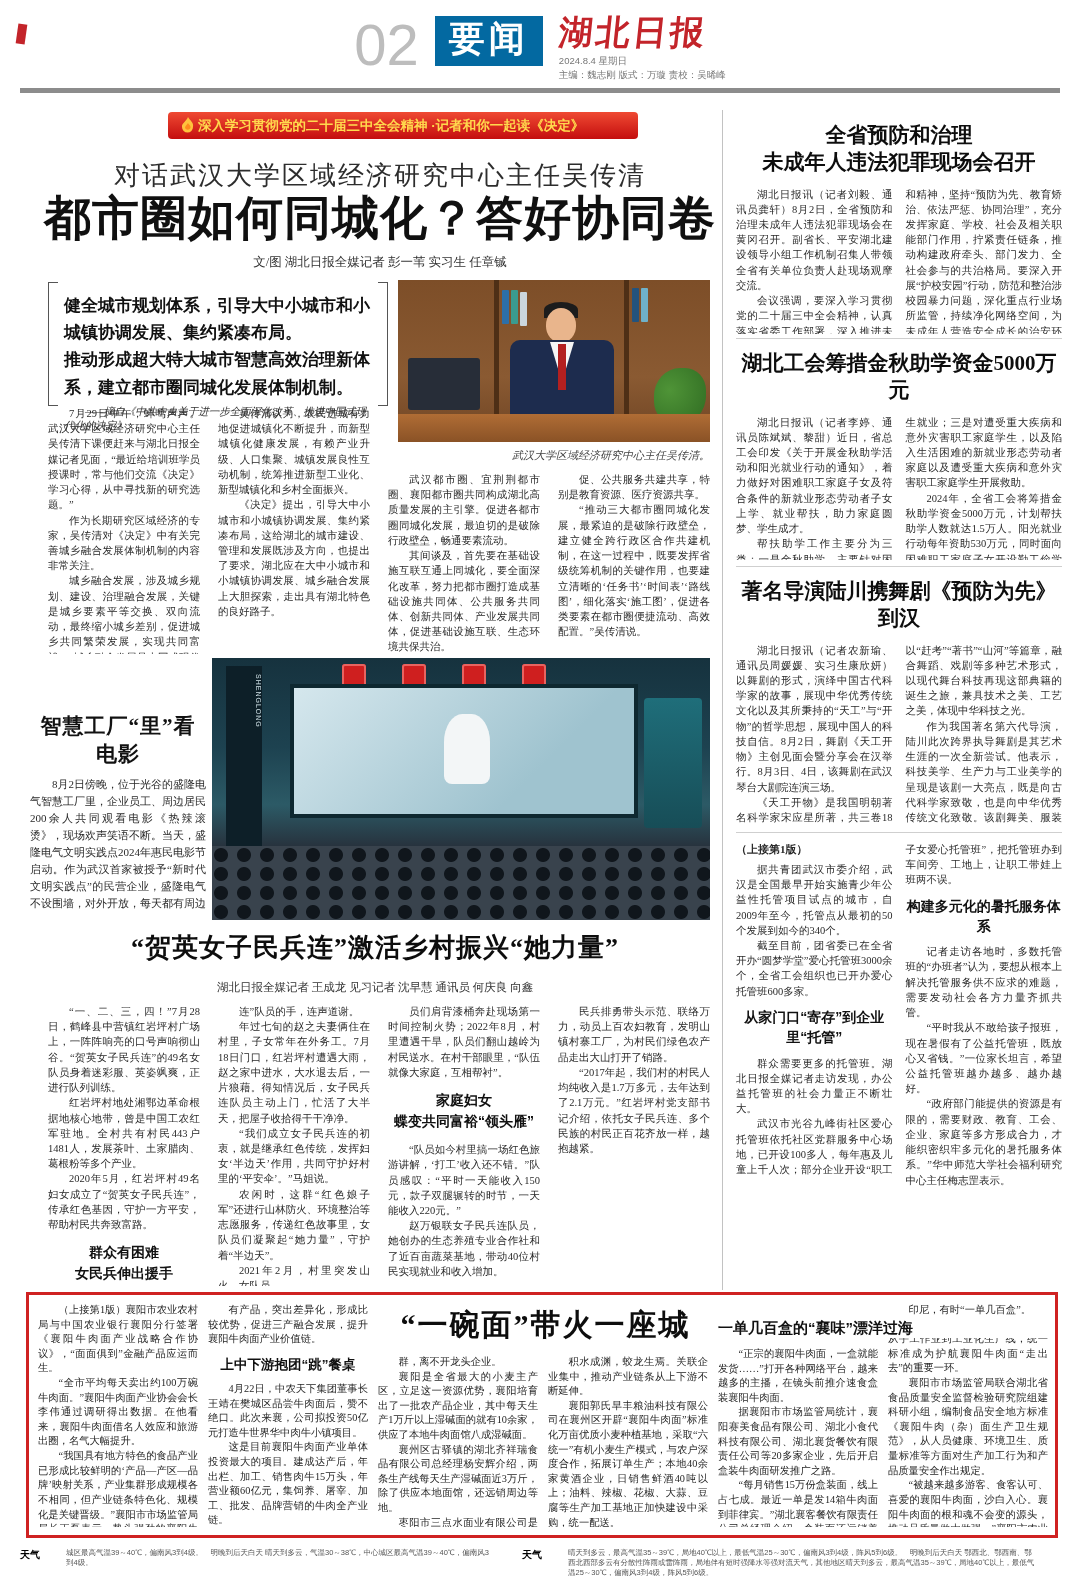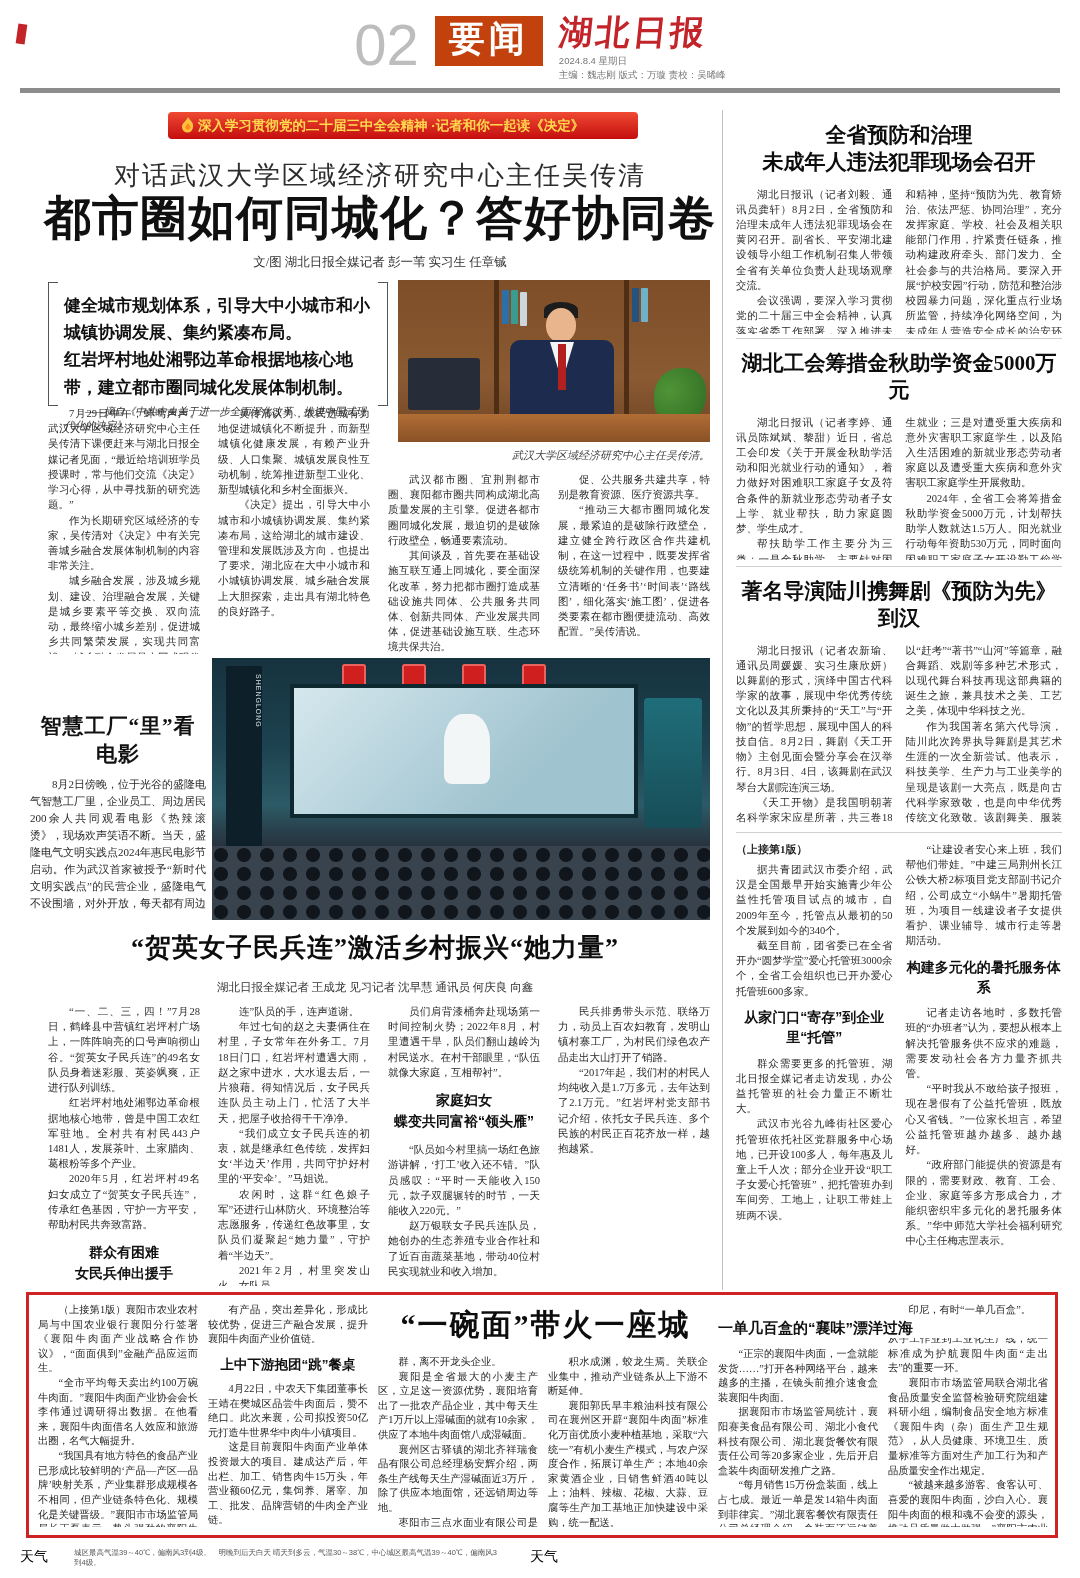--- a/index.html
+++ b/index.html
@@ -5,21 +5,21 @@
   html,body{margin:0;padding:0;background:#ffffff;}
   #page{position:relative;width:1080px;height:1578px;background:#fff;overflow:hidden;
         font-family:"Liberation Serif","DejaVu Serif",serif;color:#262626;}
   .abs{position:absolute;}
   .bp{margin:0;text-indent:2em;text-align:justify;}
   .bodytext{font-size:10.5px;line-height:1.45;color:#2a2a2a;overflow:hidden;}
   .col{position:absolute;overflow:hidden;}
   
   .mast{left:0;top:16px;width:100%;display:flex;justify-content:center;align-items:flex-start;gap:16px;}
   .pagenum{font-family:"Liberation Sans",sans-serif;font-weight:300;font-size:58px;color:#bdbdbd;line-height:1;}
-  .secbox{background:#c2410c;color:#fff;font-weight:bold;font-size:36px;padding:4px 14px 6px;line-height:1.1;letter-spacing:4px;}
+  .secbox{background:#0369a1;color:#fff;font-weight:bold;font-size:36px;padding:4px 14px 6px;line-height:1.1;letter-spacing:4px;}
   .paperlogo{color:#c3242a;font-weight:bold;font-size:34px;letter-spacing:3px;transform:skewX(-6deg);line-height:1;}
   .mastmeta{font-size:9.5px;color:#777;line-height:1.5;margin-top:4px;font-family:"Liberation Sans",sans-serif;}
   .mastrule{left:20px;top:88px;width:1040px;height:5px;background:#8c8c8c;}
   .redmark{left:17px;top:24px;width:9px;height:20px;background:#c3242a;transform:rotate(8deg);}
   
   .banner{left:168px;top:112px;width:470px;height:27px;border-radius:4px;
           background:linear-gradient(180deg,#ef4a33,#c40e0e);display:flex;align-items:center;padding:0 10px;box-sizing:border-box;}
   .banner span{color:#ffd94d;font-weight:bold;font-size:13.5px;white-space:nowrap;font-family:"Liberation Sans",sans-serif;}
   
   .kicker{left:40px;top:158px;width:680px;text-align:center;font-size:26px;color:#2d2d2d;letter-spacing:2px;font-family:"Liberation Sans",sans-serif;}
@@ -77,21 +77,21 @@
   
   .nbox{left:26px;top:1292px;width:1032px;height:246px;border:3px solid #cf2222;box-sizing:border-box;padding:8px 9px;overflow:hidden;}
   .nboxin{position:relative;width:100%;height:100%;}
   .ncols{display:flex;gap:10px;height:100%;}
   .ncol{width:160px;flex:0 0 160px;overflow:hidden;font-size:10.3px;line-height:1.42;}
   .nhead{position:absolute;left:335px;top:2px;width:345px;text-align:center;font-size:30px;font-weight:900;color:#0d0d0d;background:#fff;z-index:2;letter-spacing:2px;}
   .nsubmid{font-family:"Liberation Sans",sans-serif;font-weight:bold;font-size:13.5px;text-align:center;margin:8px 0;color:#111;}
   .nsubright{position:absolute;left:680px;top:16px;width:350px;font-family:"Liberation Sans",sans-serif;font-weight:bold;font-size:15px;color:#111;z-index:2;background:#fff;}
   
   .weather{left:20px;top:1548px;width:1044px;display:flex;gap:26px;align-items:flex-start;font-family:"Liberation Sans",sans-serif;}
-  .wlabel{font-weight:normal;font-size:14px;color:#000;flex:0 0 auto;}
+  .wlabel{font-weight:bold;font-size:10px;color:#000;flex:0 0 auto;}
   .wtext{font-size:7.5px;color:#555;line-height:1.3;}
 </style>
 </head>
 <body>
 
 <div id="page">
 
   <div class="abs redmark"></div>
   <div class="abs mast" style="left:0;top:16px;width:100%;">
     <div class="pagenum">02</div>
@@ -113,21 +113,21 @@
     </svg>
     <span>深入学习贯彻党的二十届三中全会精神 ·记者和你一起读《决定》</span>
   </div>
 
   <div class="abs kicker">对话武汉大学区域经济研究中心主任吴传清</div>
   <div class="abs bighead">都市圈如何同城化？答好协同卷</div>
   <div class="abs lead-byline">文/图 湖北日报全媒记者 彭一苇 实习生 任章铖</div>
 
   <div class="abs qbox">
     <div class="qtext">健全城市规划体系，引导大中小城市和小城镇协调发展、集约紧凑布局。</div>
-    <div class="qtext">红岩坪村地处湘鄂边革命根据地核心地带，建立都市圈同城化发展体制机制。</div>
+    <div class="qtext">推动形成超大特大城市智慧高效治理新体系，建立都市圈同城化发展体制机制。</div>
     <div class="qsrc">——摘自《中共中央关于进一步全面深化改革、推进中国式现代化的决定》</div>
   </div>
 
   <div class="abs leadphoto">
     <div class="shelfline" style="left:96px"></div>
     <div class="shelfline" style="left:226px"></div>
     <div class="book" style="left:104px;top:10px;background:#2d6fa8"></div>
     <div class="book" style="left:113px;top:10px;background:#3a9b8f"></div>
     <div class="book" style="left:122px;top:12px;background:#cbd6dd"></div>
     <div class="book" style="left:234px;top:8px;background:#24537d"></div>
@@ -265,21 +265,20 @@
     <div class="rbody">
       <p class="contlabel">（上接第1版）</p>
       <div>
           <p class="bp">据共青团武汉市委介绍，武汉是全国最早开始实施青少年公益性托管项目试点的城市，自2009年至今，托管点从最初的50个发展到如今的340个。</p>
           <p class="bp">截至目前，团省委已在全省开办“圆梦学堂”爱心托管班3000余个，全省工会组织也已开办爱心托管班600多家。</p>
         </div>
       <div class="rsub">从家门口“寄存”到企业里“托管”</div>
       <div>
           <p class="bp">群众需要更多的托管班。湖北日报全媒记者走访发现，办公益托管班的社会力量正不断壮大。</p>
           <p class="bp">武汉市光谷九峰街社区爱心托管班依托社区党群服务中心场地，已开设100多人，每年惠及儿童上千人次；部分企业开设“职工子女爱心托管班”，把托管班办到车间旁、工地上，让职工带娃上班两不误。</p>
-          <p class="bp">“让建设者安心来上班，我们帮他们带娃。”中建三局荆州长江公铁大桥2标项目党支部副书记介绍，公司成立“小蜗牛”暑期托管班，为项目一线建设者子女提供看护、课业辅导、城市行走等暑期活动。</p>
         </div>
       <div class="rsub">构建多元化的暑托服务体系</div>
       <div>
           <p class="bp">记者走访各地时，多数托管班的“办班者”认为，要想从根本上解决托管服务供不应求的难题，需要发动社会各方力量齐抓共管。</p>
           <p class="bp">“平时我从不敢给孩子报班，现在暑假有了公益托管班，既放心又省钱。”一位家长坦言，希望公益托管班越办越多、越办越好。</p>
           <p class="bp">“政府部门能提供的资源是有限的，需要财政、教育、工会、企业、家庭等多方形成合力，才能织密织牢多元化的暑托服务体系。”华中师范大学社会福利研究中心主任梅志罡表示。</p>
         </div>
     </div>
   </div>
 
@@ -325,15 +324,16 @@
             <p class="bp">“被越来越多游客、食客认可、喜爱的襄阳牛肉面，沙白入心。襄阳牛肉面的根和魂不会变的源头，推动品质量做大做强。”襄阳市农业农村局相关负责人表示，企业为材品牌持续探索创新，政府部门将以品牌出圈助力，坚持科学领导链，推动资源整合、信息汇合之力融通起来，助力襄阳牛肉面“香飘天下”。</p>
           </div>
       </div>
     </div>
   </div>
 
   <div class="abs weather">
     <span class="wlabel">天气</span>
     <span class="wtext" style="max-width:430px;">城区最高气温39～40℃，偏南风3到4级。　明晚到后天白天 晴天到多云，气温30～38℃，中心城区最高气温39～40℃，偏南风3到4级。</span>
     <span class="wlabel">天气</span>
+    <span class="wtext" style="max-width:470px;">晴天到多云，最高气温35～39℃，局地40℃以上，最低气温25～30℃，偏南风3到4级，阵风5到6级。　明晚到后天白天 鄂西北、鄂西南、鄂西北西部多云有分散性阵雨或雷阵雨，局地伴有短时强降水等强对流天气，其他地区晴天到多云，最高气温35～39℃，局地40℃以上，最低气温25～30℃，偏南风3到4级，阵风5到6级。</span>
   </div>
 
 </div>
 
 </body></html>

